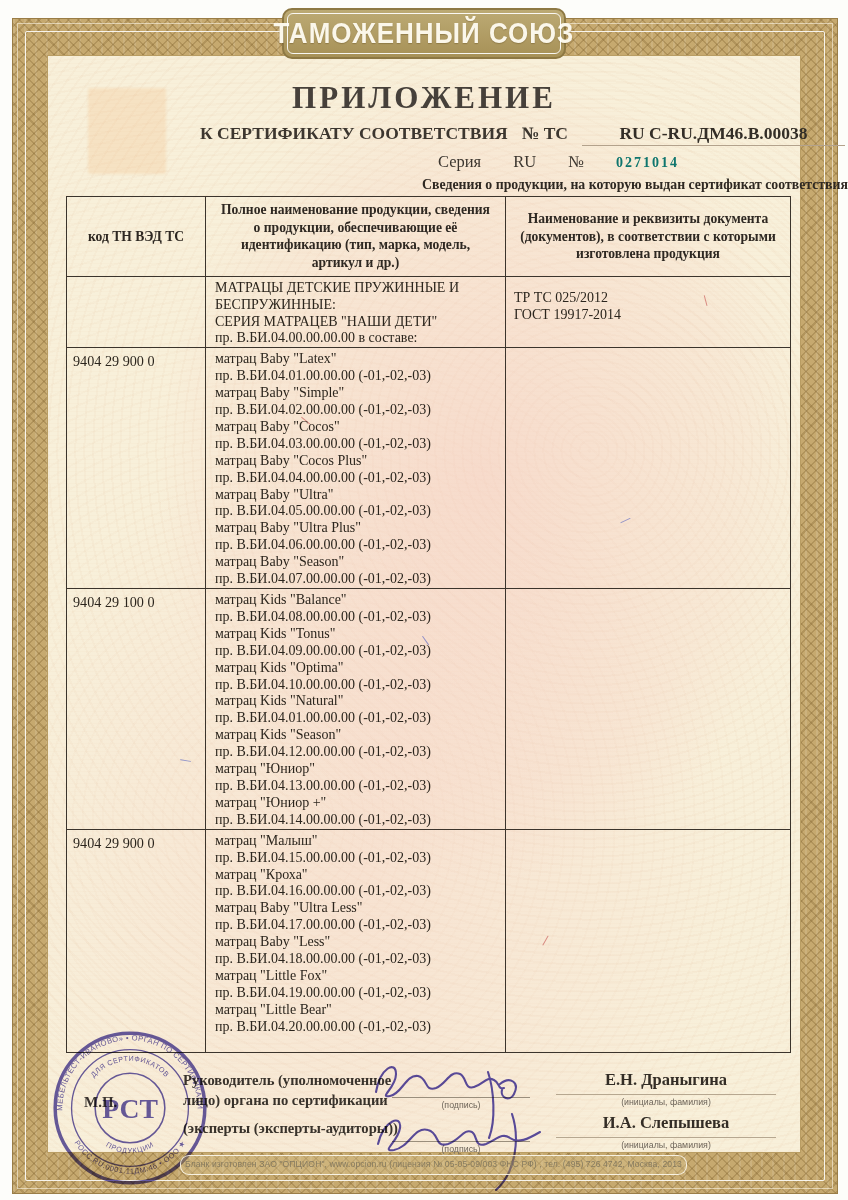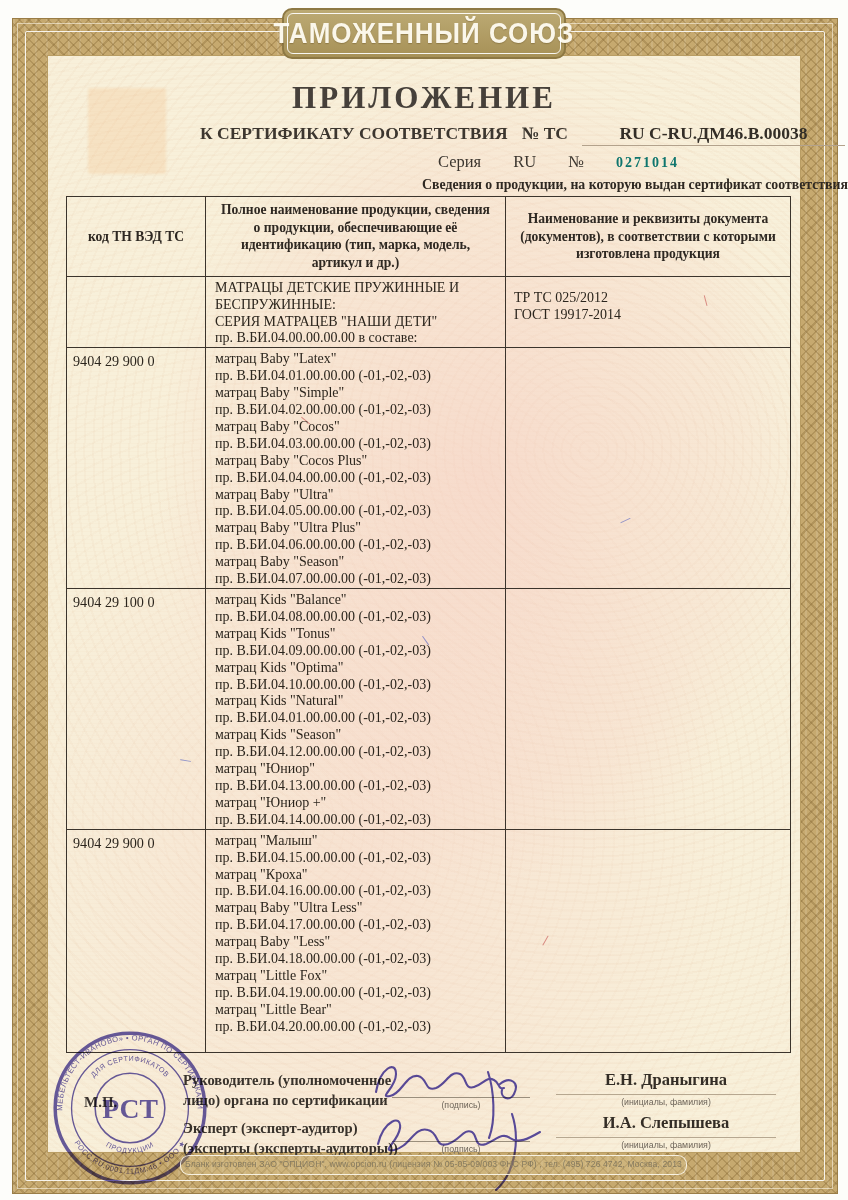--- a/index.html
+++ b/index.html
@@ -233,21 +233,20 @@
           <td class="doc-cell"></td>
         </tr>
       </tbody>
     </table>
 
   <div class="sig-label l1">
     <div>Руководитель (уполномоченное</div>
     <div>лицо) органа по сертификации</div>
   </div>
   <div class="sig-label l2">
-    <div>Эксперт (эксперт-аудитор)</div>
     <div>(эксперты (эксперты-аудиторы))</div>
   </div>
 
   <div class="sigline s1"></div>
   <div class="sigline s2"></div>
   <div class="sigline n1"></div>
   <div class="sigline n2"></div>
 
   <div class="tiny-cap c1">(подпись)</div>
   <div class="tiny-cap c2">(подпись)</div>

